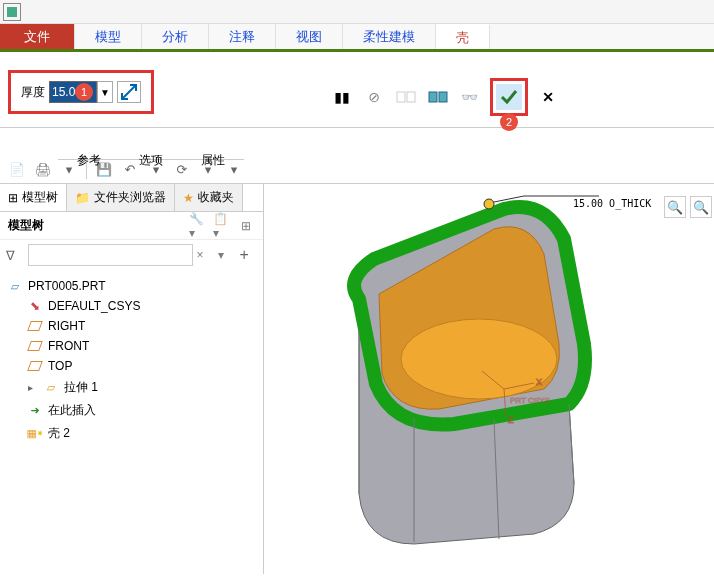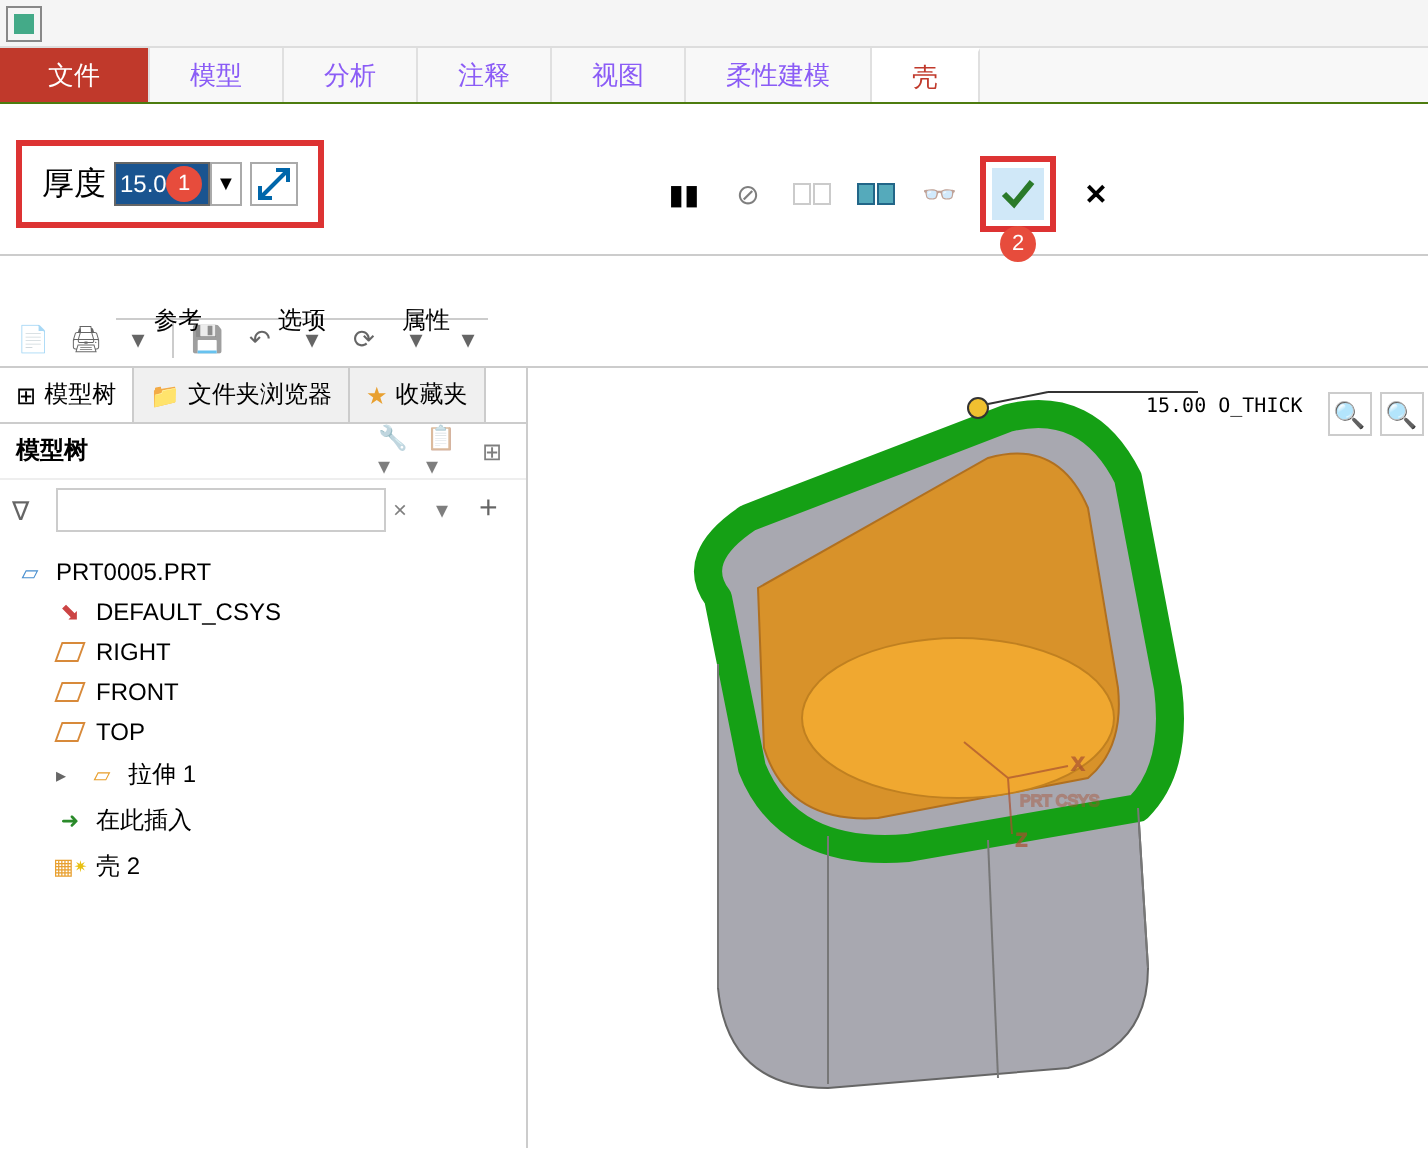--- a/index.html
+++ b/index.html
@@ -3,28 +3,28 @@
   <meta charset="utf-8">
   <style>
     * { box-sizing: border-box; margin: 0; padding: 0; font-family: "Microsoft YaHei", Arial, sans-serif; }
     body { width: 714px; height: 576px; background: #fff; position: relative; overflow: hidden; }
     
     .title-bar { height: 24px; background: #f5f5f5; display: flex; align-items: center; border-bottom: 1px solid #ddd; }
     .title-bar .app-icon { width: 18px; height: 18px; margin-left: 3px; border: 1px solid #888; display: flex; align-items: center; justify-content: center; }
     .title-bar .app-icon-inner { width: 10px; height: 10px; background: #4a8; }
     .title-bar .title-text { position: absolute; left: 50%; transform: translateX(-40px); font-size: 13px; color: #555; }
     
-    .ribbon-tabs { height: 28px; display: flex; border-bottom: 1px solid #4d7c0f; background: #f8f8f8; }
-    .ribbon-tab { padding: 0 20px; font-size: 13px; display: flex; align-items: center; cursor: pointer; color: #8b5cf6; border-right: 1px solid #e0e0e0; }
+    .ribbon-tabs { height: 28px; display: flex; border-bottom: 3px solid #4d7c0f; background: #f8f8f8; }
+    .ribbon-tab { padding: 0 20px; font-size: 13px; display: flex; align-items: center; cursor: pointer; color: #1d4ed8; border-right: 1px solid #e0e0e0; }
     .ribbon-tab.file { background: #c0392b; color: #fff; padding: 0 24px; }
     .ribbon-tab.active-shell { background: #fff; color: #c0392b; border-top: 2px solid #fff; }
     
     .ribbon-content { height: 76px; border-bottom: 1px solid #ccc; position: relative; padding: 10px; }
     .thickness-group { position: absolute; left: 8px; top: 18px; border: 3px solid #d33; padding: 8px 10px; display: flex; align-items: center; gap: 4px; }
-    .thickness-label { font-size: 16px; }
+    .thickness-label { font-size: 12px; }
     .thickness-input { width: 48px; height: 22px; border: 1px solid #666; font-size: 12px; padding: 0 2px; background: #1a5490; color: #fff; }
     .badge-1 { width: 18px; height: 18px; border-radius: 50%; background: #e74c3c; color: #fff; font-size: 11px; display: flex; align-items: center; justify-content: center; margin-left: -26px; z-index: 2; position: relative; }
     .dropdown-btn { width: 16px; height: 22px; border: 1px solid #aaa; background: #fff; font-size: 10px; }
     .flip-btn { width: 24px; height: 22px; border: 1px solid #aaa; background: #fff; display: flex; align-items: center; justify-content: center; }
     
     .action-buttons { position: absolute; left: 330px; top: 26px; display: flex; align-items: center; gap: 8px; }
     .action-btn { width: 24px; height: 24px; display: flex; align-items: center; justify-content: center; font-size: 14px; cursor: pointer; }
     .check-btn-wrap { border: 3px solid #d33; padding: 3px; position: relative; }
     .check-btn { width: 26px; height: 26px; background: #d0e8f8; display: flex; align-items: center; justify-content: center; }
     .badge-2 { position: absolute; bottom: -18px; left: 50%; transform: translateX(-50%); width: 18px; height: 18px; border-radius: 50%; background: #e74c3c; color: #fff; font-size: 11px; display: flex; align-items: center; justify-content: center; }

